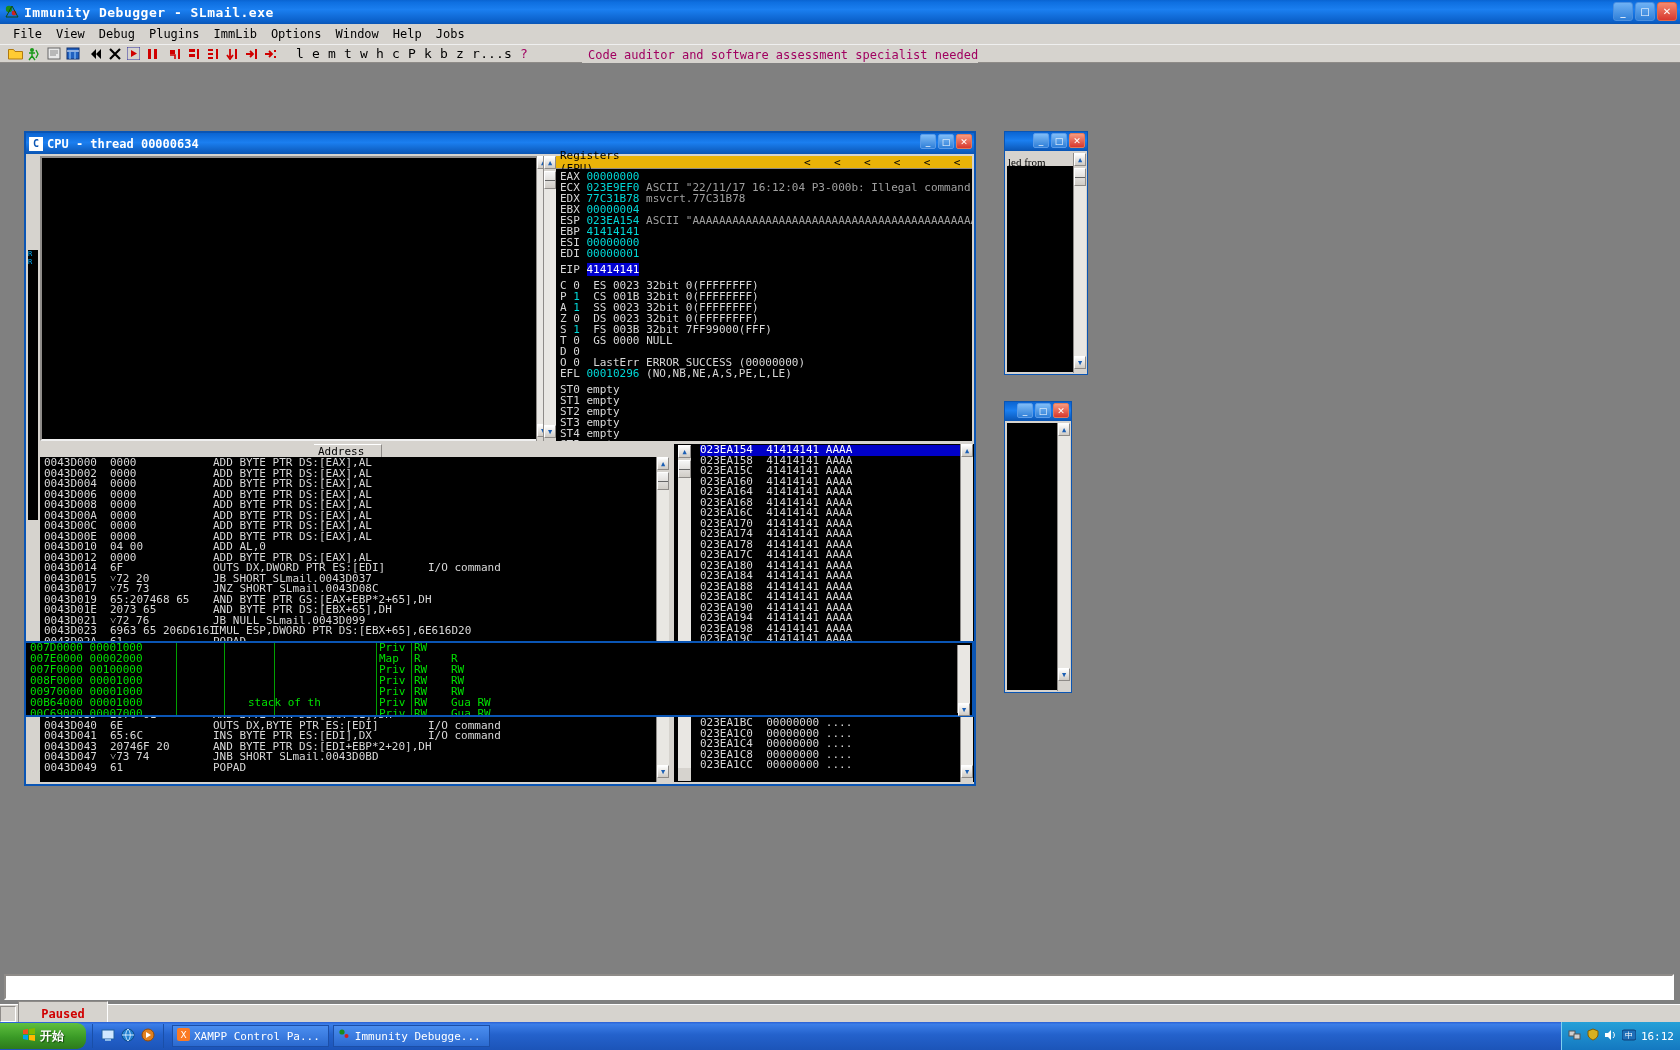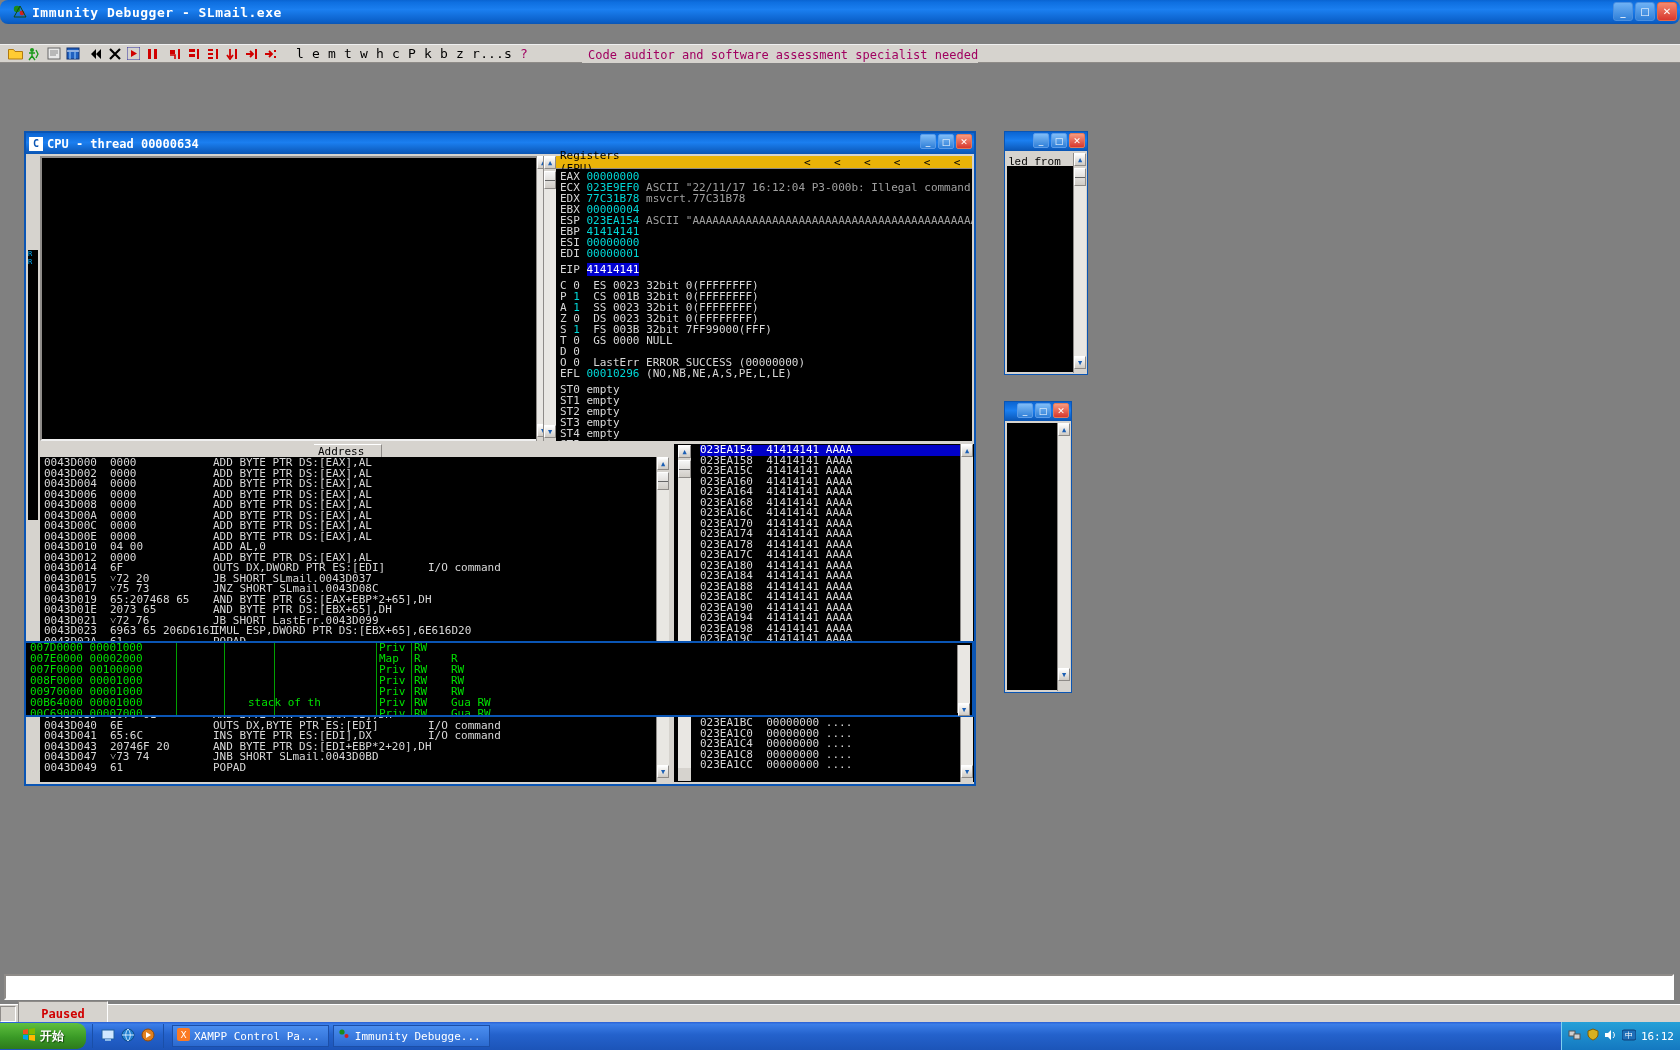--- a/index.html
+++ b/index.html
@@ -15,22 +15,21 @@
   #app {
     position: absolute; left: 0; top: 0;
     width: 1680px; height: 1050px;
   }
 
   
   .titlebar {
     position: absolute; left: 0; top: 0; width: 1680px; height: 24px;
     background: linear-gradient(to bottom,#0a64d2 0%,#0e6fe0 10%,#1b7ff0 40%,#0a5fc8 90%,#0a55b4 100%);
     display: flex; align-items: center;
-    padding-left: 12px;
-    border-radius: 8px;
+    padding-left: 4px;
   }
   .titlebar .tb-icon {
     width: 16px; height: 16px; margin-right: 4px; position: relative; flex: none;
   }
   .titlebar .tb-text {
     color: #ffffff; font-size: 13px; font-weight: bold;
     font-family: "DejaVu Sans Mono", monospace;
     letter-spacing: .5px; white-space: nowrap;
   }
   .tb-btns { position: absolute; right: 3px; top: 2px; display: flex; gap: 2px; }
@@ -253,21 +252,21 @@
   .cmdstrip {
     position:absolute; left:4px; bottom:50px; width:1670px; height:26px;
     background:#fff; border:2px solid; border-color:#8e8b88 #fff #fff #8e8b88;
   }
 
   
   #bgwin1 { left: 1004px; top: 68px; width: 84px; height: 244px; }
   #bgwin2 { left: 1004px; top: 338px; width: 68px; height: 292px; }
   #bgwin1 .inner, #bgwin2 .inner { position:absolute; left:2px; top:21px; right:2px; bottom:2px; background:#000; }
   #bgwin1 .lbl {
-    position:absolute; left:3px; top:24px; font-family:Liberation Mono, monospace;
+    position:absolute; left:3px; top:24px; font-family:Liberation Serif, serif;
     font-size:11px; color:#000; background:#d6d3ce; white-space:nowrap;
   }
 </style>
 </head>
 <body>
 
 <div id="app">
 
   <div class="titlebar">
     <div class="tb-icon">
@@ -278,20 +277,31 @@
       </svg>
     </div>
     <div class="tb-text">Immunity Debugger - SLmail.exe</div>
     <div class="tb-btns">
       <div class="tb-btn">_</div>
       <div class="tb-btn">□</div>
       <div class="tb-btn close">✕</div>
     </div>
   </div>
 
+  <div class="menubar">
+    <div class="mi">File</div>
+    <div class="mi">View</div>
+    <div class="mi">Debug</div>
+    <div class="mi">Plugins</div>
+    <div class="mi">ImmLib</div>
+    <div class="mi">Options</div>
+    <div class="mi">Window</div>
+    <div class="mi">Help</div>
+    <div class="mi">Jobs</div>
+  </div>
 
   <div class="toolbar">
     <div style="width:6px"></div>
     <div class="tbi">
       <svg width="15" height="13" viewBox="0 0 15 13">
           <path d="M0.5 2.5h5l1.5 2h7.5v7.5h-14z" fill="#ffcc33" stroke="#b07a10"></path>
         </svg>
     </div>
     <div class="tbi">
       <svg width="15" height="14" viewBox="0 0 15 14">
@@ -540,21 +550,21 @@
             <div class="dis-row"><span class="dis-addr">0043D00A</span><span class="dis-hex">0000</span><span class="dis-asm">ADD BYTE PTR DS:[EAX],AL</span><span class="dis-cmt"></span></div>
             <div class="dis-row"><span class="dis-addr">0043D00C</span><span class="dis-hex">0000</span><span class="dis-asm">ADD BYTE PTR DS:[EAX],AL</span><span class="dis-cmt"></span></div>
             <div class="dis-row"><span class="dis-addr">0043D00E</span><span class="dis-hex">0000</span><span class="dis-asm">ADD BYTE PTR DS:[EAX],AL</span><span class="dis-cmt"></span></div>
             <div class="dis-row"><span class="dis-addr">0043D010</span><span class="dis-hex">04 00</span><span class="dis-asm">ADD AL,0</span><span class="dis-cmt"></span></div>
             <div class="dis-row"><span class="dis-addr">0043D012</span><span class="dis-hex">0000</span><span class="dis-asm">ADD BYTE PTR DS:[EAX],AL</span><span class="dis-cmt"></span></div>
             <div class="dis-row"><span class="dis-addr">0043D014</span><span class="dis-hex">6F</span><span class="dis-asm">OUTS DX,DWORD PTR ES:[EDI]</span><span class="dis-cmt">I/O command</span></div>
             <div class="dis-row"><span class="dis-addr">0043D015</span><span class="dis-hex">˅72 20</span><span class="dis-asm">JB SHORT SLmail.0043D037</span><span class="dis-cmt"></span></div>
             <div class="dis-row"><span class="dis-addr">0043D017</span><span class="dis-hex">˅75 73</span><span class="dis-asm">JNZ SHORT SLmail.0043D08C</span><span class="dis-cmt"></span></div>
             <div class="dis-row"><span class="dis-addr">0043D019</span><span class="dis-hex">65:207468 65</span><span class="dis-asm">AND BYTE PTR GS:[EAX+EBP*2+65],DH</span><span class="dis-cmt"></span></div>
             <div class="dis-row"><span class="dis-addr">0043D01E</span><span class="dis-hex">2073 65</span><span class="dis-asm">AND BYTE PTR DS:[EBX+65],DH</span><span class="dis-cmt"></span></div>
-            <div class="dis-row"><span class="dis-addr">0043D021</span><span class="dis-hex">˅72 76</span><span class="dis-asm">JB SHORT LastErr.0043D099</span><span class="dis-cmt"></span></div>
+            <div class="dis-row"><span class="dis-addr">0043D021</span><span class="dis-hex">˅72 76</span><span class="dis-asm">JB NULL SLmail.0043D099</span><span class="dis-cmt"></span></div>
             <div class="dis-row"><span class="dis-addr">0043D023</span><span class="dis-hex">6963 65 206D616I</span><span class="dis-asm">IMUL ESP,DWORD PTR DS:[EBX+65],6E616D20</span><span class="dis-cmt"></span></div>
             <div class="dis-row"><span class="dis-addr">0043D02A</span><span class="dis-hex">61</span><span class="dis-asm">POPAD</span><span class="dis-cmt"></span></div>
             <div class="dis-row"><span class="dis-addr">0043D02B</span><span class="dis-hex">67:65:72 20</span><span class="dis-asm">JB SHORT SLmail.0043D04F</span><span class="dis-cmt">Superfluous prefix</span></div>
             <div class="dis-row"><span class="dis-addr">0043D02F</span><span class="dis-hex">696E 20 7468652I</span><span class="dis-asm">IMUL EBP,DWORD PTR DS:[ESI+20],20656874</span><span class="dis-cmt"></span></div>
             <div class="dis-row"><span class="dis-addr">0043D036</span><span class="dis-hex">636F 6E</span><span class="dis-asm">ARPL WORD PTR DS:[EDI+6E],BP</span><span class="dis-cmt"></span></div>
             <div class="dis-row"><span class="dis-addr">0043D039</span><span class="dis-hex">˅74 72</span><span class="dis-asm">JE SHORT SLmail.0043D0AD</span><span class="dis-cmt"></span></div>
             <div class="dis-row"><span class="dis-addr">0043D03B</span><span class="dis-hex">6F</span><span class="dis-asm">OUTS DX,DWORD PTR ES:[EDI]</span><span class="dis-cmt">I/O command</span></div>
             <div class="dis-row"><span class="dis-addr">0043D03C</span><span class="dis-hex">6C</span><span class="dis-asm">INS BYTE PTR ES:[EDI],DX</span><span class="dis-cmt">I/O command</span></div>
             <div class="dis-row"><span class="dis-addr">0043D03D</span><span class="dis-hex">2070 61</span><span class="dis-asm">AND BYTE PTR DS:[EAX+61],DH</span><span class="dis-cmt"></span></div>
             <div class="dis-row"><span class="dis-addr">0043D040</span><span class="dis-hex">6E</span><span class="dis-asm">OUTS DX,BYTE PTR ES:[EDI]</span><span class="dis-cmt">I/O command</span></div>

